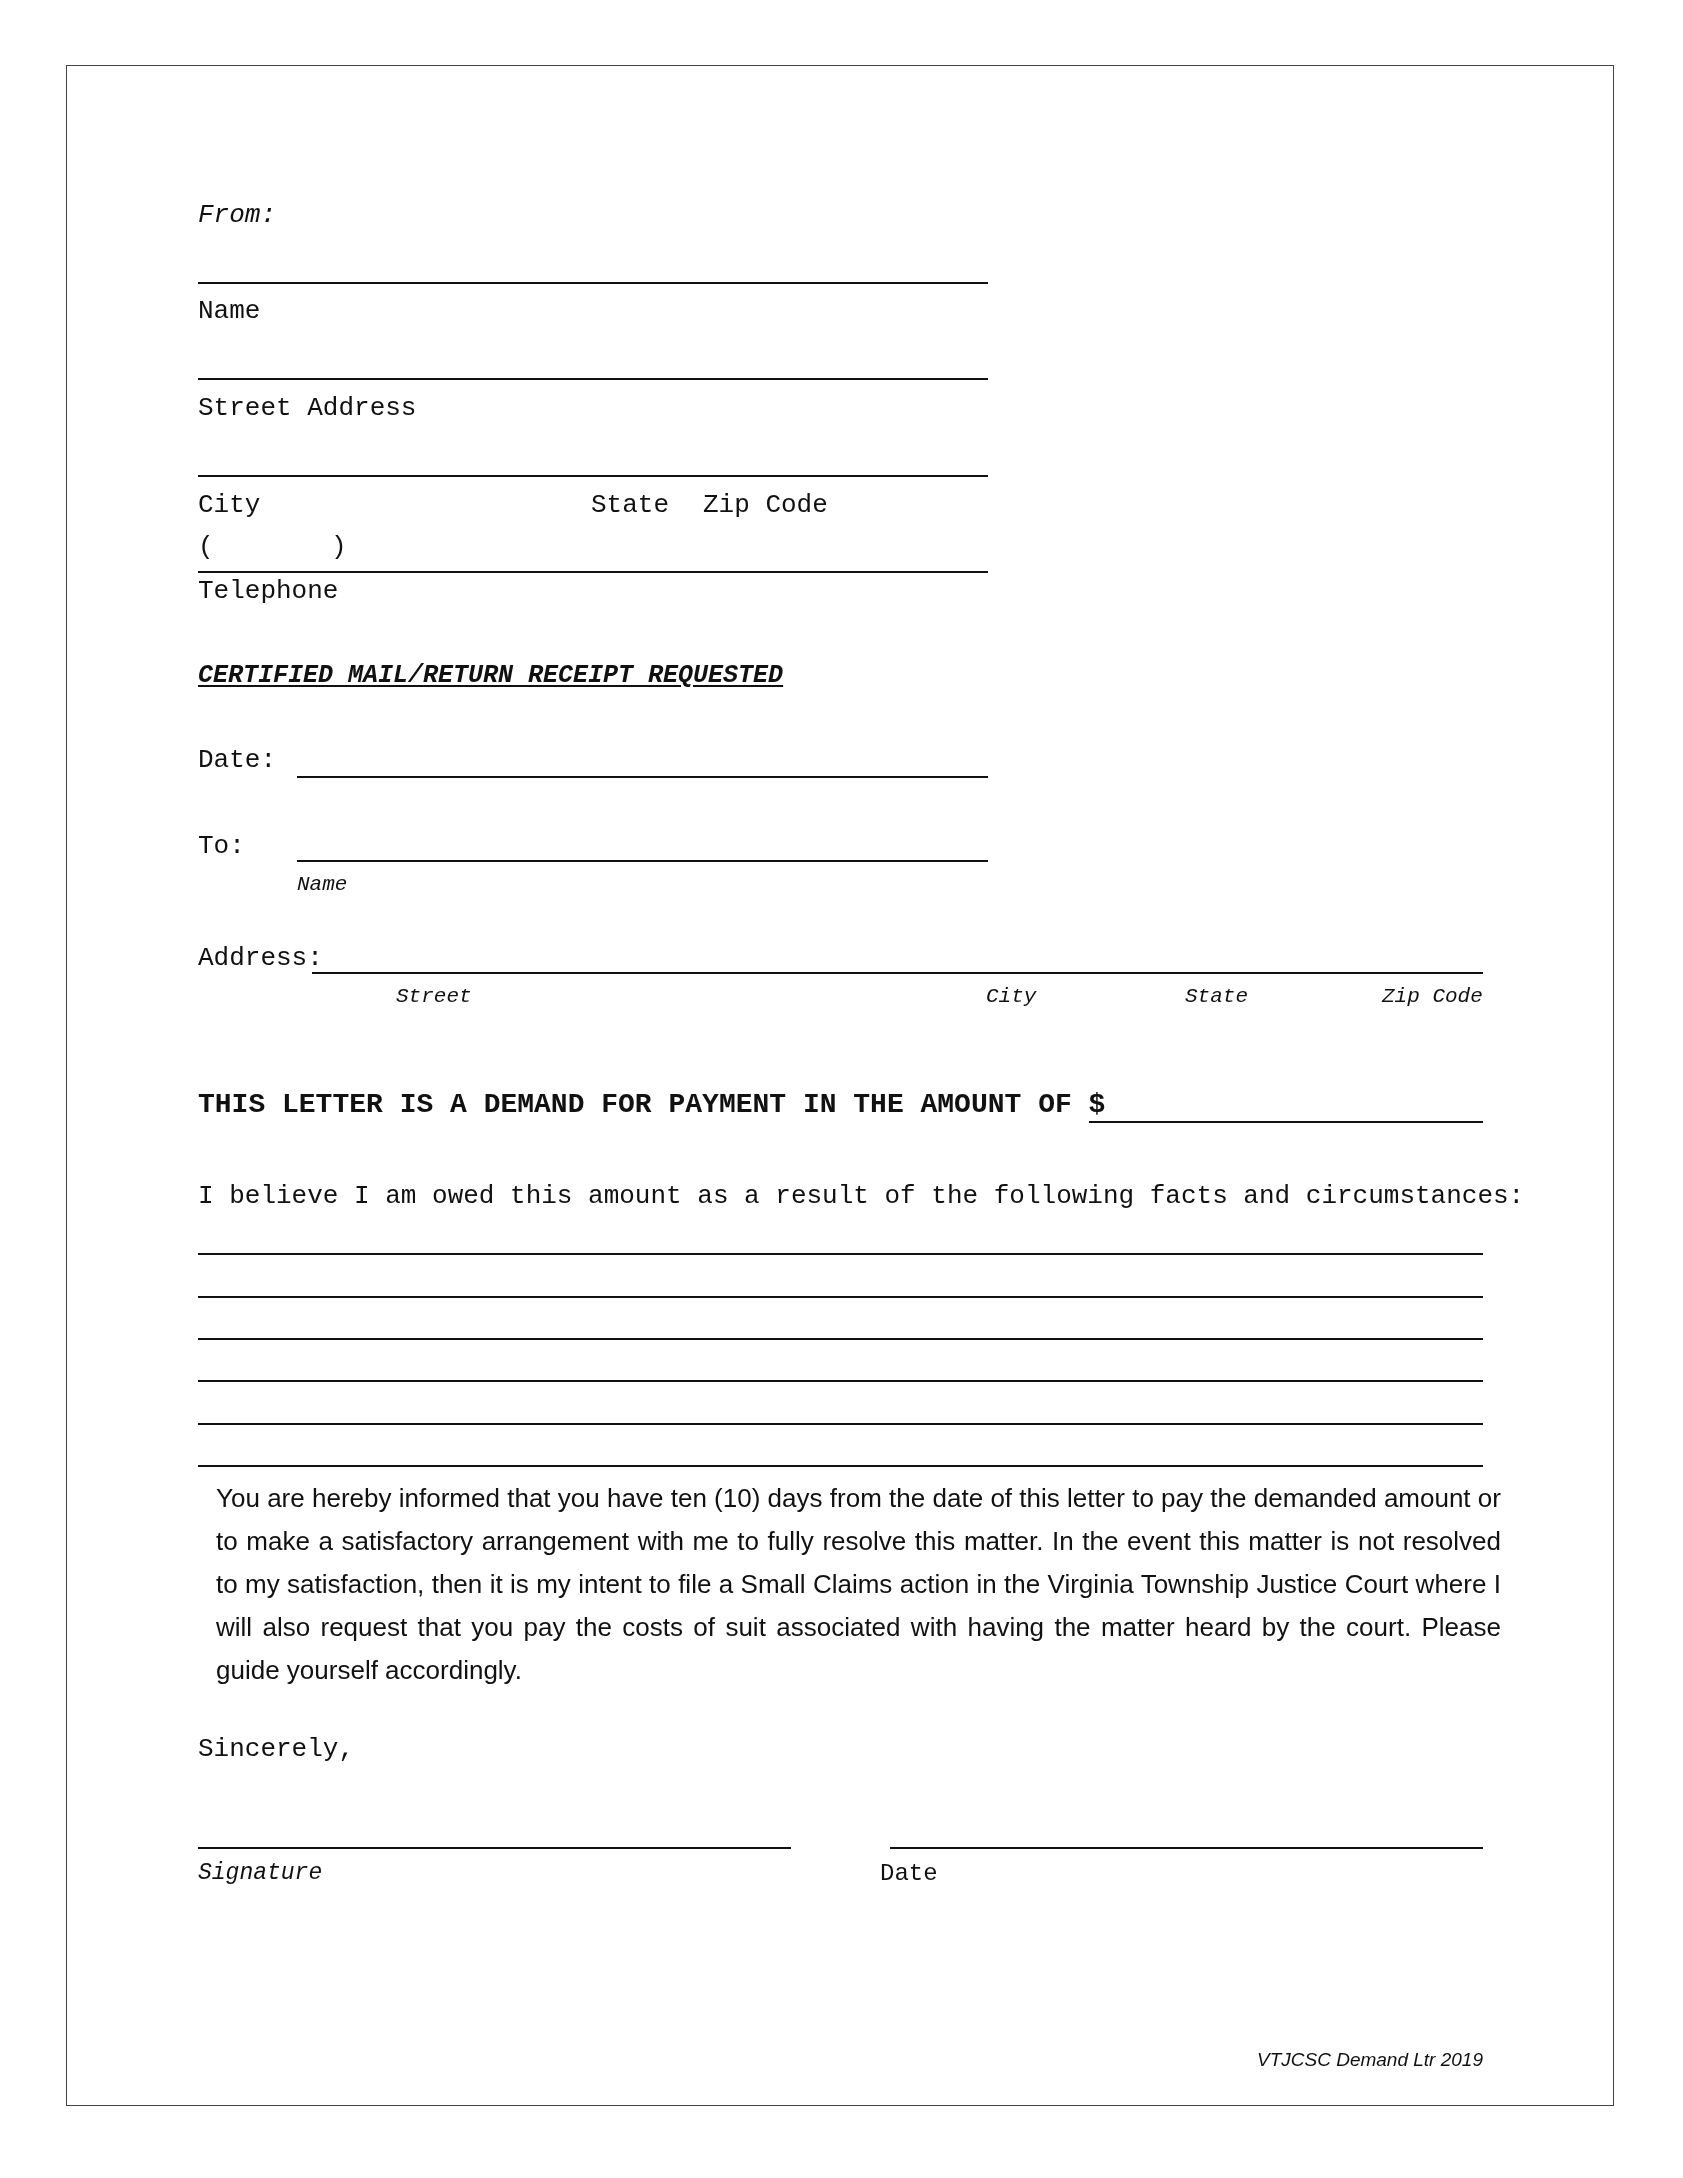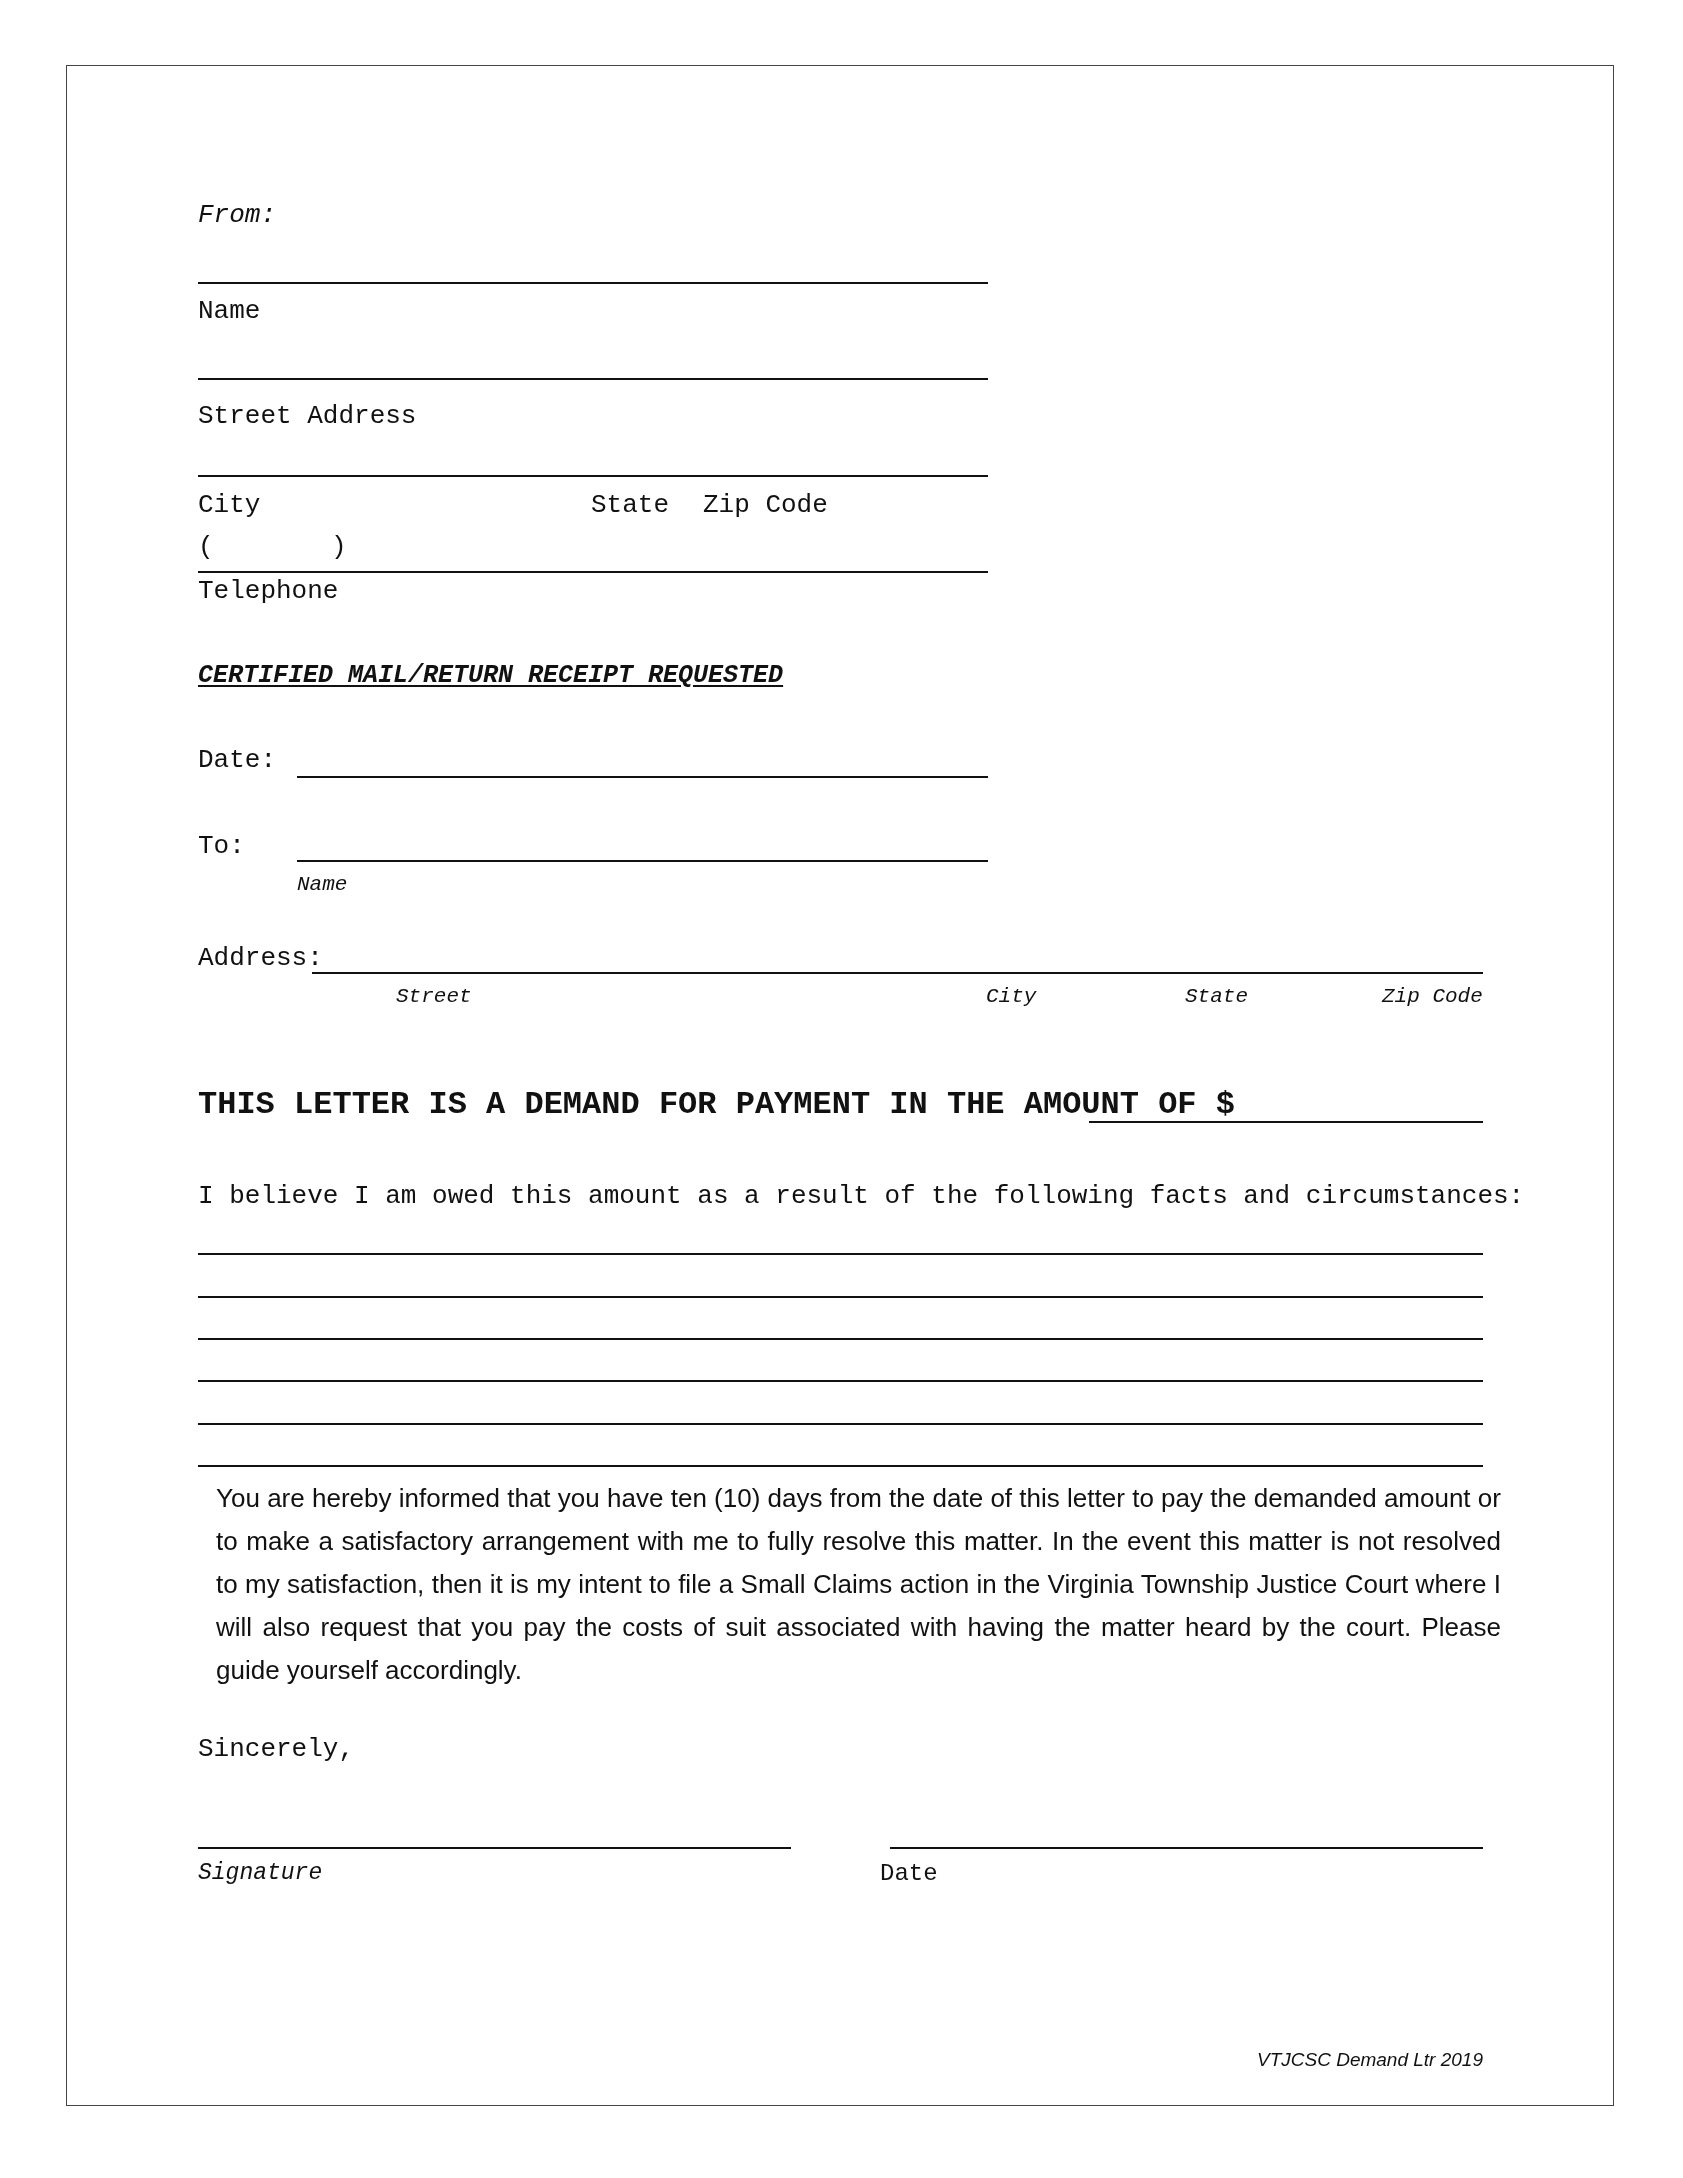--- a/index.html
+++ b/index.html
@@ -7,38 +7,38 @@
          font-family: "Liberation Sans", "DejaVu Sans", sans-serif; color: #111111; }
   .page-border { position: absolute; left: 66px; top: 65px; width: 1548px; height: 2041px;
                  border: 1.5px solid #444444; box-sizing: border-box; }
   .t { position: absolute; font-size: 26px; line-height: 30px; white-space: nowrap; font-family: Liberation Mono, monospace; }
   .it { font-style: italic; }
   .small-it { font-style: italic; font-size: 21px; line-height: 24px; }
   .line { position: absolute; height: 0; border-top: 2.5px solid #111111; }
   .line.thin { border-top-width: 2px; }
   .certified { font-weight: bold; font-style: italic; text-decoration: underline;
                text-underline-offset: 3px; font-size: 25px; }
-  .demand { font-weight: bold; font-size: 32px; text-align: right; }
+  .demand { font-weight: bold; font-size: 28px; text-align: right; }
   .para { position: absolute; left: 216px; top: 1477px; width: 1285px;
           font-size: 26px; line-height: 43px; text-align: justify; }
   .footer { position: absolute; right: 200px; top: 2049px; font-style: italic;
             font-size: 19px; white-space: nowrap; text-align: center; }
 </style>
 </head>
 <body>
 
 <div class="page-border"></div>
 
 <div class="t it" style="left:198px; top:200px;">From:</div>
 
 <div class="line" style="left:198px; top:282px; width:790px;"></div>
 <div class="t" style="left:198px; top:296px;">Name</div>
 
 <div class="line" style="left:198px; top:378px; width:790px;"></div>
-<div class="t" style="left:198px; top:393px;margin-top:8px;">Street Address</div>
+<div class="t" style="left:198px; top:393px;">Street Address</div>
 
 <div class="line" style="left:198px; top:475px; width:790px;"></div>
 <div class="t" style="left:198px; top:490px;">City</div>
 <div class="t" style="left:591px; top:490px;">State</div>
 <div class="t" style="left:703px; top:490px;">Zip Code</div>
 
 <div class="t" style="left:198px; top:532px;">(</div>
 <div class="t" style="left:331px; top:532px;">)</div>
 <div class="line" style="left:198px; top:571px; width:790px;"></div>
 <div class="t" style="left:198px; top:576px;">Telephone</div>

